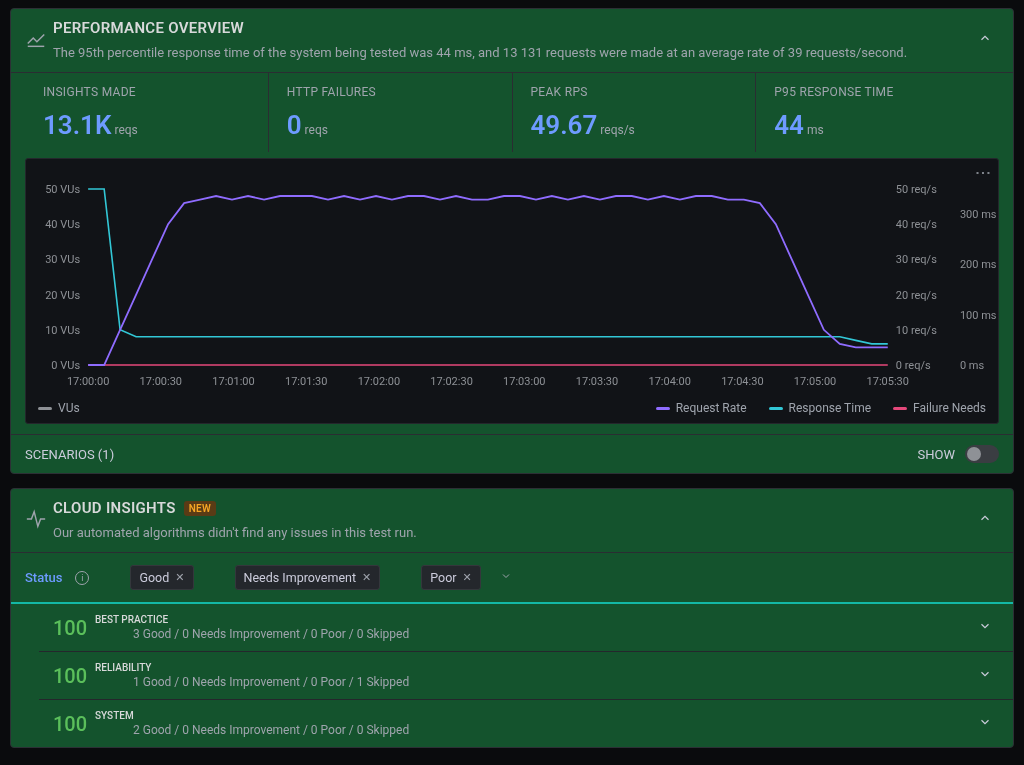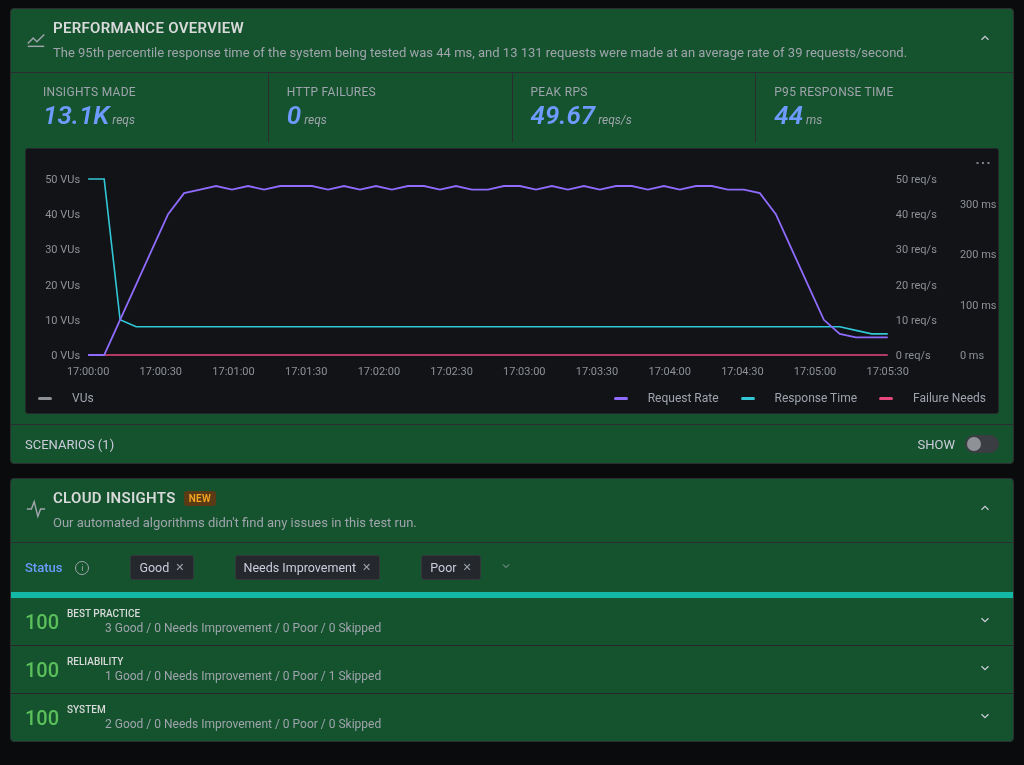--- a/index.html
+++ b/index.html
@@ -12,39 +12,39 @@
   .head-text { flex: 1; }
   .head-title { font-size: 15px; font-weight: 600; letter-spacing: .3px; color: #d8d9da; display: flex; align-items: center; gap: 8px; }
   .head-sub { font-size: 13px; color: #9fa4ad; margin-top: 8px; }
   .badge-new { font-size: 10px; padding: 2px 5px; border-radius: 3px; background: #5a3b15; color: #f5a623; font-weight: 600; }
   .chev { width: 28px; text-align: center; color: #9fa4ad; cursor: pointer; }
   .chev svg { width: 14px; height: 14px; stroke: #ccccdc; fill: none; stroke-width: 2; }
   .stats { display: flex; padding: 0 14px; border-top: 1px solid #2a2d32; }
   .stat { flex: 1; padding: 12px 18px; }
   .stat + .stat { border-left: 1px solid #2a2d32; }
   .stat-label { font-size: 12px; color: #9fa4ad; letter-spacing: .3px; }
-  .stat-val { font-size: 26px; font-weight: 600; color: #6e9bff; margin-top: 1px; font-style: italic; }
+  .stat-val { font-size: 26px; font-weight: 600; color: #6e9bff; margin-top: 11px; }
   .stat-unit { font-size: 12px; color: #9fa4ad; font-weight: 400; margin-left: 3px; }
   .chart-wrap { margin: 6px 14px 10px; background: #111317; border: 1px solid #24272c; border-radius: 3px; position: relative; }
   .menu-dots { position: absolute; top: 6px; right: 8px; color: #9fa4ad; font-size: 16px; cursor: pointer; letter-spacing: 0; line-height: 14px; writing-mode: vertical-lr; }
   .chart-svg { display: block; width: 100%; height: 240px; }
   .legend { display: flex; gap: 22px; padding: 2px 12px 8px; font-size: 12px; color: #9fa4ad; align-items: center; }
-  .lg { display: flex; align-items: center; gap: 20px; }
+  .lg { display: flex; align-items: center; gap: 6px; }
   .swatch { width: 14px; height: 3px; border-radius: 2px; }
   .spacer { flex: 1; }
   .scen { display: flex; align-items: center; padding: 10px 14px; border-top: 1px solid #2a2d32; font-size: 13px; color: #ccccdc; }
   .toggle { width: 34px; height: 18px; border-radius: 10px; background: #3a3d42; position: relative; margin-left: 10px; cursor: pointer; }
   .toggle::after { content: ''; position: absolute; width: 14px; height: 14px; border-radius: 50%; background: #8e9196; top: 2px; left: 2px; }
   .filter-row { display: flex; align-items: center; gap: 13px; padding: 12px 14px; border-top: 1px solid #2a2d32; font-size: 13px; }
   .flabel { color: #6e9bff; font-weight: 500; }
   .info-ic { width: 14px; height: 14px; border: 1.3px solid #9fa4ad; border-radius: 50%; display: inline-flex; align-items: center; justify-content: center; font-size: 9px; color: #9fa4ad; }
   .chip { background: #24272c; border: 1px solid #34373c; border-radius: 3px; padding: 4px 8px; font-size: 12.5px; color: #ccccdc; display: inline-flex; align-items: center; gap: 6px; cursor: pointer; margin-left: 28px; }
   .chip .x { font-size: 11px; color: #9fa4ad; }
   .drop { padding: 4px 6px; color: #9fa4ad; cursor: pointer; }
-  .scorelist { border-top: 6px solid #14b8a6; }
+  .scorelist { border-top: 2px solid #14b8a6; padding-left: 28px; }
   .srow { display: flex; align-items: center; padding: 10px 14px; border-top: 1px solid #24272c; cursor: pointer; }
   .srow:first-child { border-top: none; }
   .score { font-size: 20px; font-weight: 500; color: #5bbf5b; width: 42px; }
   .sname { font-size: 10px; color: #d8d9da; font-weight: 500; }
   .ssub { font-size: 12px; color: #9fa4ad; margin-top: 2px; margin-left: 38px; }
   .srow .chev { margin-left: auto; }
   .axis-text { font-size: 11px; fill: #8e9196; }
 </style>
 </head>
 <body>

